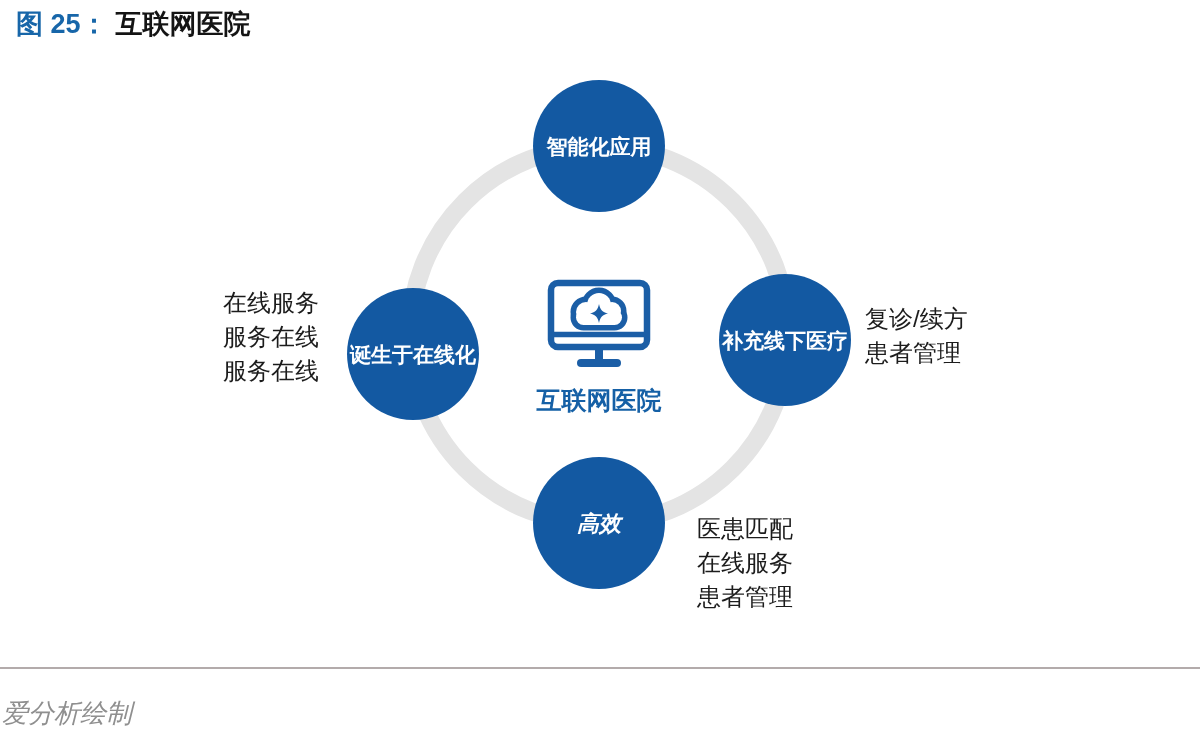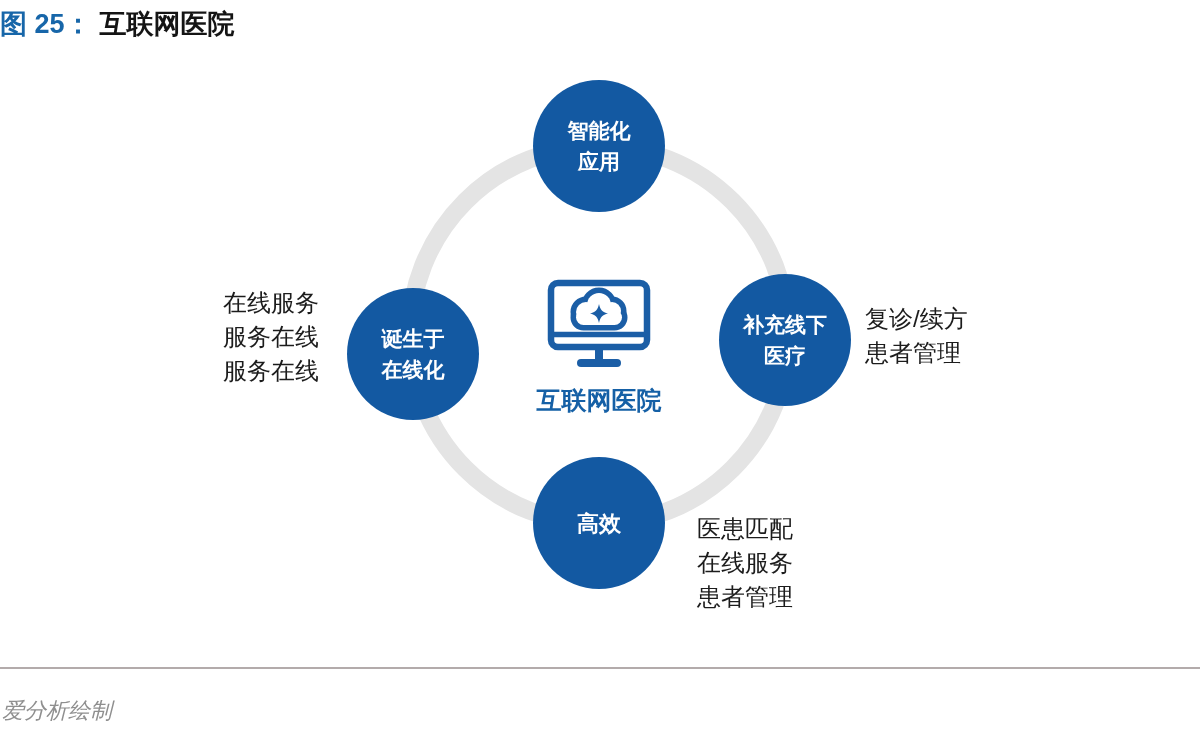--- a/index.html
+++ b/index.html
@@ -6,60 +6,60 @@
   body {
     width: 1200px; height: 734px;
     background: #ffffff;
     font-family: "Liberation Sans", sans-serif;
     position: relative;
     overflow: hidden;
   }
 
   
   .title { position: absolute; left: 0; top: 6px; font-size: 27px; font-weight: bold; white-space: nowrap; }
-  .fig-label { color: #1766a9; }
+  .fig-label { color: #1766a9; padding-left: 16px; }
   .fig-text  { color: #141414; margin-left: 8px; }
 
   
   .ring {
     position: absolute; left: 401px; top: 137px;
     width: 396px; height: 396px;
     border: 18px solid #e4e4e4; border-radius: 50%;
     box-sizing: border-box;
   }
 
   
   .node {
     position: absolute; width: 132px; height: 132px;
     border-radius: 50%; background: #1359a2;
     color: #ffffff; font-weight: bold; font-size: 21px; line-height: 31px;
-    display: flex; flex-direction: column; align-items: center; justify-content: center;
+    display: flex; flex-direction: row; align-items: center; justify-content: center;
     text-align: center;
   }
   .node-top    { left: 533px; top: 80px; }
   .node-left   { left: 347px; top: 288px; }
   .node-right  { left: 719px; top: 274px; }
-  .node-bottom { left: 533px; top: 457px; font-size: 22px; }
+  .node-bottom { left: 533px; top: 457px; font-size: 22px; font-style: italic; }
 
   
   .center-icon  { position: absolute; left: 547px; top: 279px; }
   .center-label {
     position: absolute; left: 499px; top: 384px; width: 200px;
     text-align: center; font-size: 25px; font-weight: bold; color: #1560a6;
   }
 
   
   .note { position: absolute; font-size: 24px; line-height: 34px; color: #1c1c1c; }
   .note-left   { left: 223px; top: 286px; }
   .note-right  { left: 865px; top: 302px; }
   .note-bottom { left: 697px; top: 512px; font-family: Liberation Serif, serif; }
 
   
   .footer-rule   { position: absolute; left: 0; top: 667px; width: 1200px; height: 2px; background: #b3abab; }
-  .footer-credit { position: absolute; left: 2px; top: 696px; font-size: 22px; font-style: italic; color: #8f8f8f; }
+  .footer-credit { position: absolute; left: 2px; top: 696px; font-size: 26px; font-style: italic; color: #8f8f8f; }
 </style>
 </head>
 <body>
 
 <div class="title">
   <span class="fig-label">图 25：</span><span class="fig-text">互联网医院</span>
 </div>
 
 <div>
 

